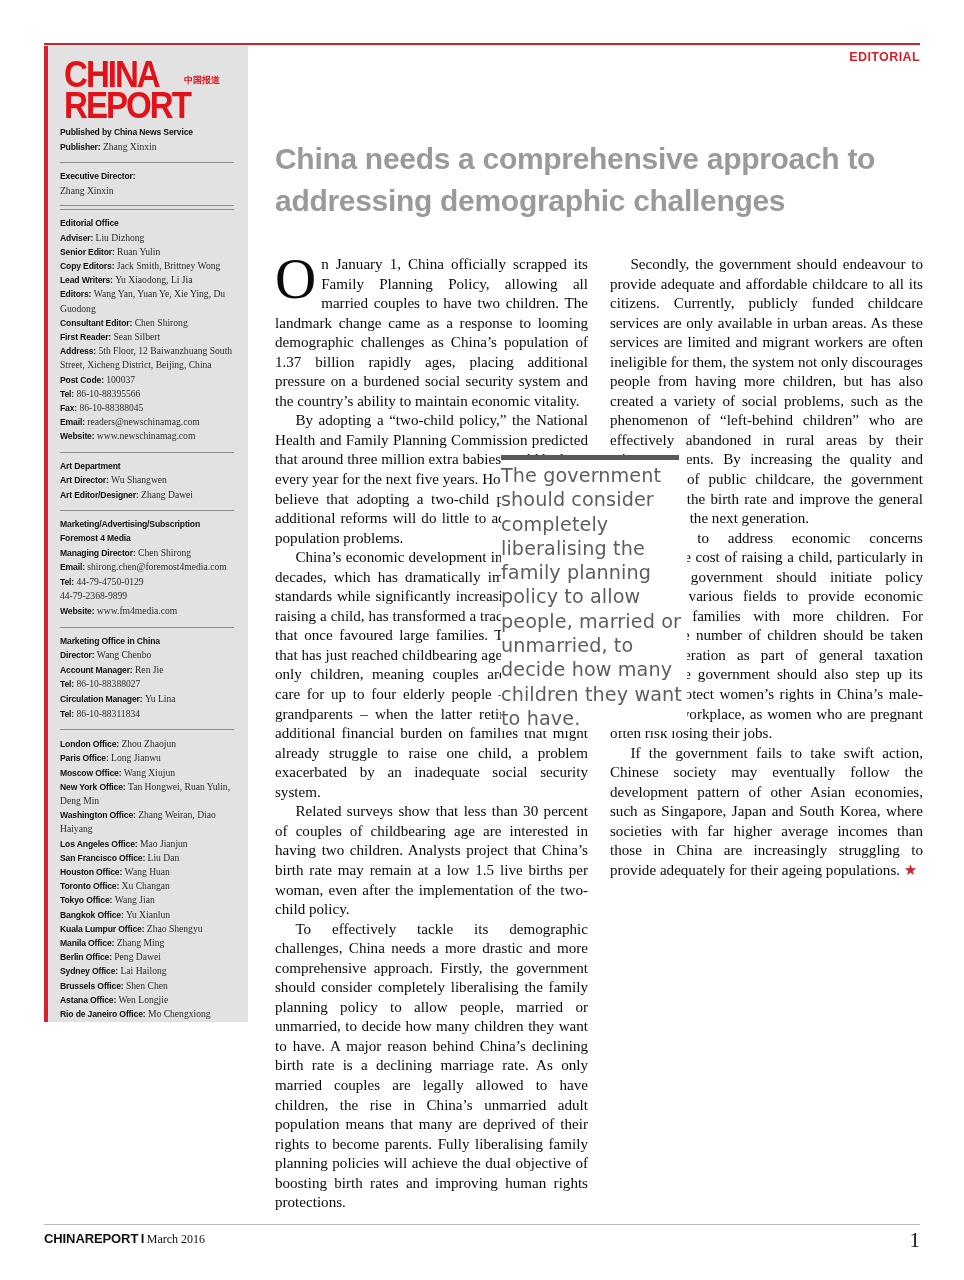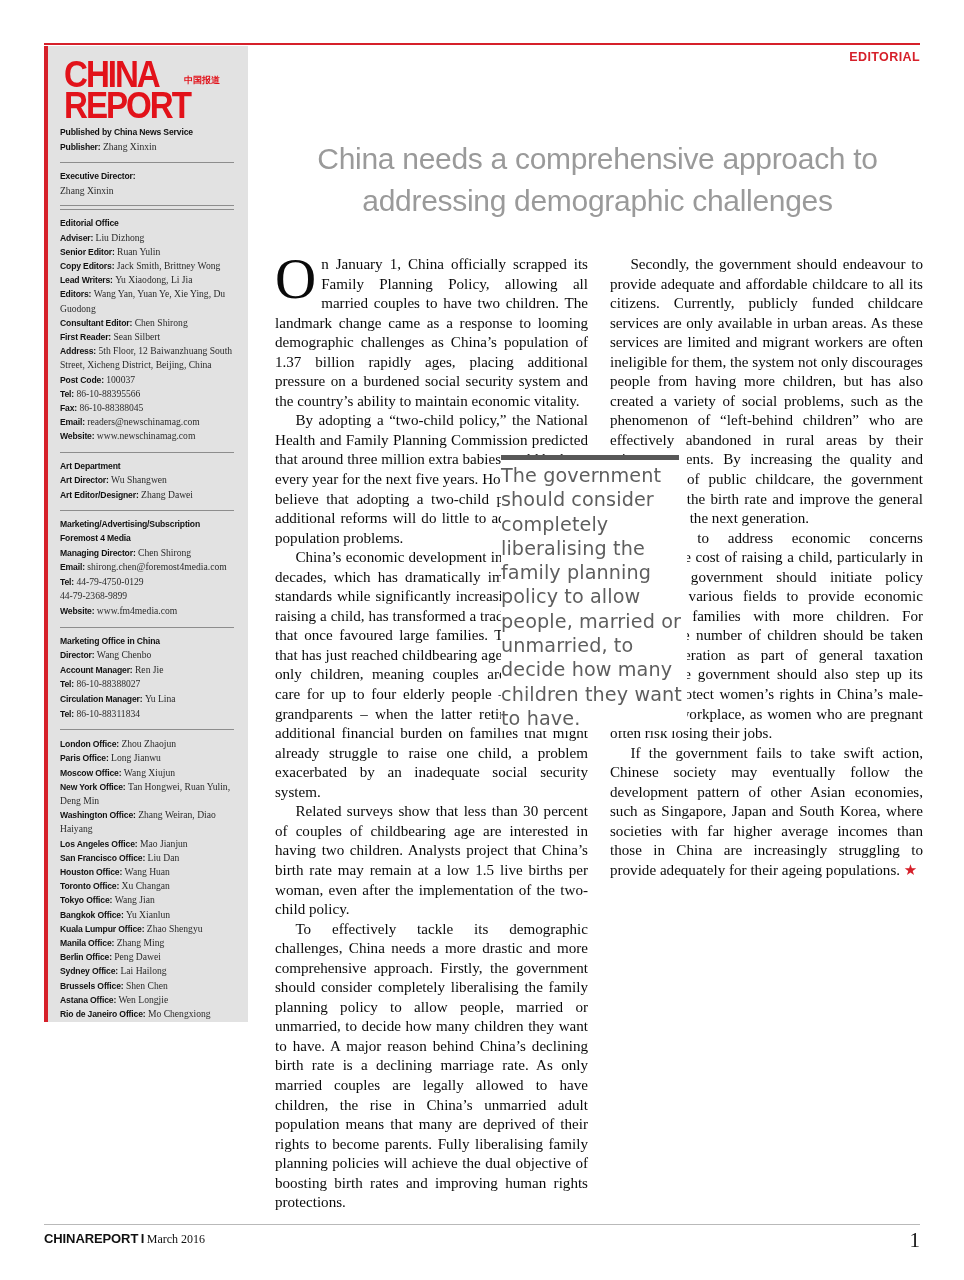--- a/index.html
+++ b/index.html
@@ -89,25 +89,24 @@
     font-weight:bold;font-size:10px;color:#111;
     padding-top:6px;letter-spacing:.2px;
   }
   .mast .tight{line-height:13.2px;}
 
   
   .headline{
     position:absolute;left:275px;top:118px;width:645px;
     color:#9a9a9a;
     font-family:"Liberation Sans", sans-serif;
-    font-weight:normal;
+    font-weight:bold;
     font-size:30px;
     line-height:42px;
     letter-spacing:-.3px;
-    text-align:center;
   }
 
   
   .article{
     position:absolute;left:275px;top:255px;width:648px;height:960px;
     font-size:15.1px;
     line-height:19.55px;
     text-align:justify;
     color:#0a0a0a;
     column-count:2;

